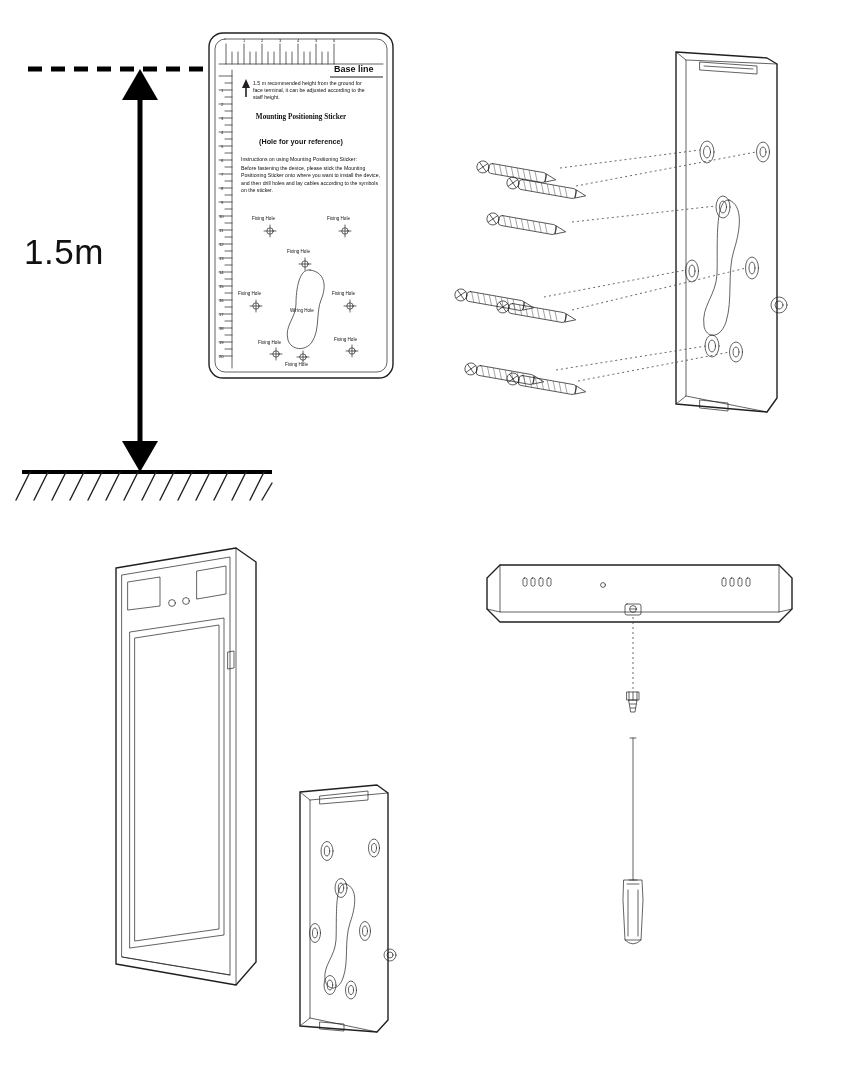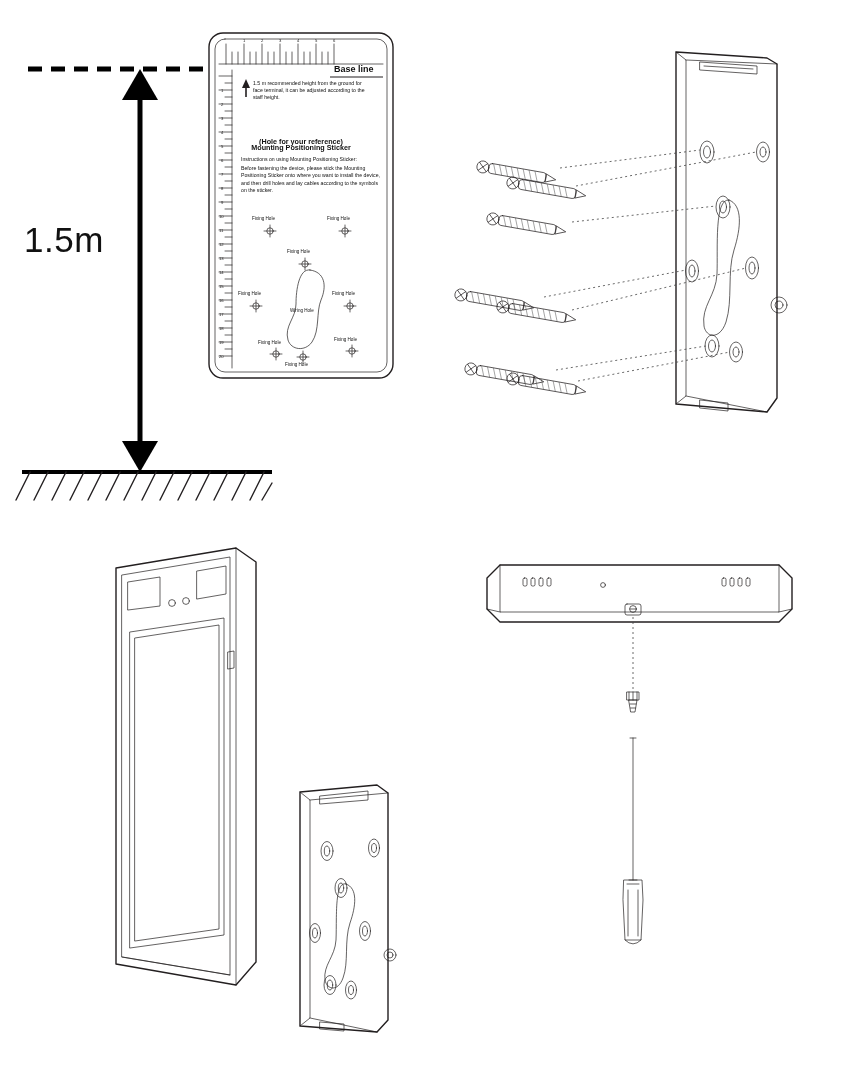--- a/index.html
+++ b/index.html
@@ -18,21 +18,21 @@
   .stage {
     position: absolute;
     inset: 0;
   }
   svg { display: block; }
 
   
   .height-label {
     position: absolute;
     left: 24px;
-    top: 220px;
+    top: 232px;
     font-size: 35px;
     letter-spacing: 0.5px;
     color: #111;
     font-family: "Liberation Sans", sans-serif;
   }
 
   
   .sticker-text {
     position: absolute;
     left: 0; top: 0;
@@ -515,21 +515,21 @@
   </svg>
 
   <div class="height-label">1.5m</div>
 
   <div class="sticker-text">
 
     <div class="st baseline-txt" style="left:334px; top:64px;">Base line</div>
 
     <div class="st note-txt" style="left:253px; top:80px;">1.5 m recommended height from the ground for face terminal, it can be adjusted according to the staff height.</div>
 
-    <div class="st title-txt" style="left:226px; top:143px;">Mounting Positioning Sticker</div>
+    <div class="st title-txt" style="left:226px; top:112px;font-family:Liberation Serif, serif;">Mounting Positioning Sticker</div>
     <div class="st title-txt" style="left:226px; top:137px;">(Hole for your reference)</div>
 
     <div class="st instr-txt" style="left:241px; top:156px;">Instructions on using Mounting Positioning Sticker:</div>
     <div class="st instr-txt" style="left:241px; top:165px;">Before fastening the device, please stick the Mounting Positioning Sticker onto where you want to install the device, and then drill holes and lay cables according to the symbols on the sticker.</div>
 
     <div class="st hole-txt" style="left:252px; top:216px;">Fixing Hole</div>
     <div class="st hole-txt" style="left:327px; top:216px;">Fixing Hole</div>
     <div class="st hole-txt" style="left:287px; top:249px;">Fixing Hole</div>
     <div class="st hole-txt" style="left:238px; top:291px;">Fixing Hole</div>
     <div class="st hole-txt" style="left:332px; top:291px;">Fixing Hole</div>

